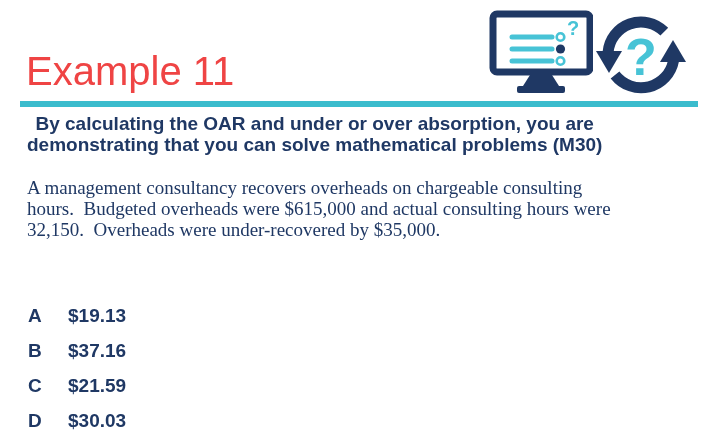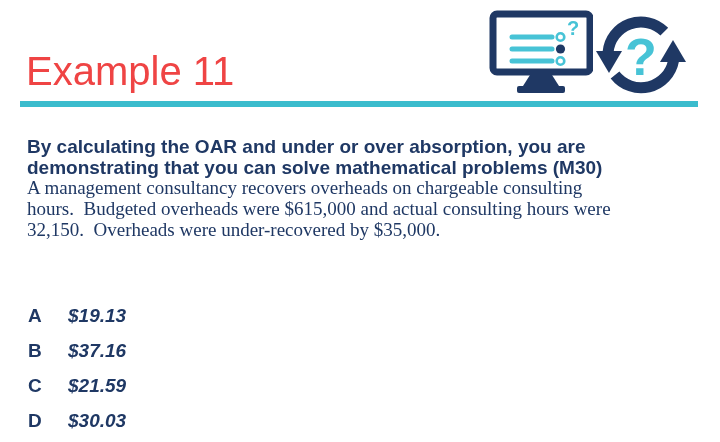--- a/index.html
+++ b/index.html
@@ -16,30 +16,30 @@
     background:#3bbccd;
   }
   .icon-box{position:absolute;}
   .monitor-icon-box{left:489px;top:10px;width:104px;height:88px;}
   .cycle-icon-box{left:594px;top:11px;width:94px;height:92px;}
   .para{
     position:absolute;left:27px;color:#1f3864;
     font-size:19px;line-height:21px;white-space:pre;
   }
   .para.bold{font-weight:bold;}
-  .objective{top:136px;}
+  .objective{top:113px;text-align:center;}
   .scenario{top:177px;font-family:Liberation Serif, serif;}
   .question{top:250px;}
   .options{position:absolute;left:28px;top:305px;}
   .option-row{
     display:flex;height:21px;margin-bottom:14px;
     color:#1f3864;font-size:19px;font-weight:bold;line-height:21px;
   }
   .opt-letter{width:40px;}
-  .opt-value{white-space:pre;font-style:italic;}
+  .opt-value{white-space:pre;}
 </style>
 </head>
 <body>
 
 <div class="slide">
 
   <div class="page-title">Example 11</div>
 
   <div class="icon-box monitor-icon-box">
     <svg width="104" height="88" viewBox="0 0 104 88">

